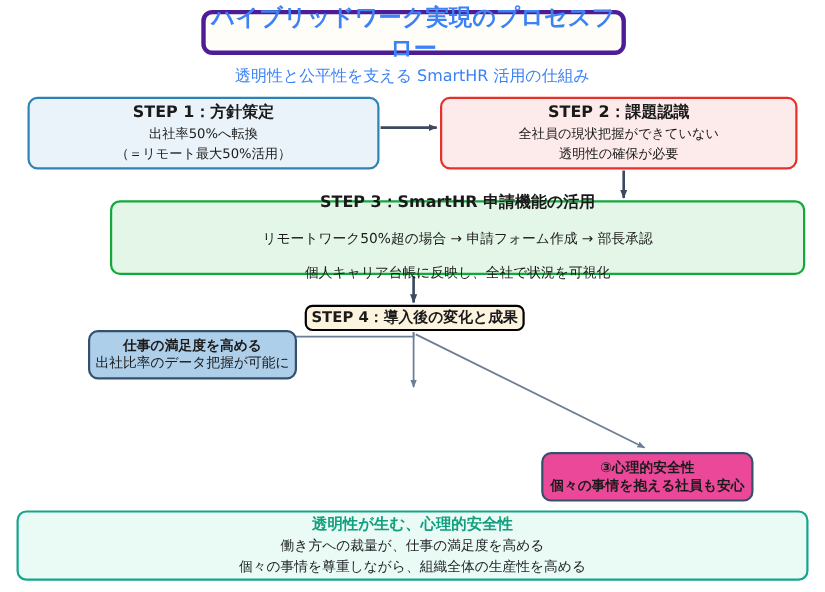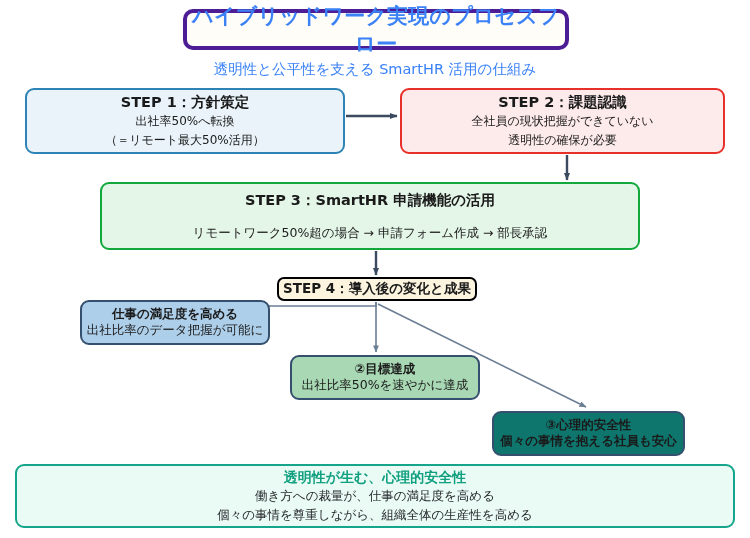--- a/index.html
+++ b/index.html
@@ -85,21 +85,21 @@
     border: 2px solid #e8302a;
     background: #fdeaea;
   }
   #step2 .bt { font-size: 14.5px; }
   #step2 .bs { font-size: 12px; margin-top: 3px; }
 
   
   #step3 {
     left: 100px;
     top: 182px;
-    width: 540px;
+    width: 632px;
     height: 68px;
     border: 2px solid #12a83c;
     background: #e4f6e8;
   }
   #step3 .bt { font-size: 14.5px; }
   #step3 .bs { font-size: 12.5px; margin-top: 15px; }
 
   
   #step4 {
     left: 277px;
@@ -137,21 +137,21 @@
   #out2 .bt { font-size: 12.5px; }
   #out2 .bs { font-size: 12.5px; }
 
   
   #out3 {
     left: 492px;
     top: 411px;
     width: 193px;
     height: 45px;
     border: 2px solid #35506e;
-    background: #0f766e;
+    background: #ec4899;
   }
   #out3 .bt { font-size: 12.5px; }
   #out3 .bs { font-size: 12.5px; font-weight: bold; }
 
   
   #summary {
     left: 15px;
     top: 464px;
     width: 720px;
     height: 64px;
@@ -221,35 +221,32 @@
 
   <div id="step2" class="box">
     <div class="bt">STEP 2：課題認識</div>
     <div class="bs">全社員の現状把握ができていない</div>
     <div class="bs">透明性の確保が必要</div>
   </div>
 
   <div id="step3" class="box">
     <div class="bt">STEP 3：SmartHR 申請機能の活用</div>
     <div class="bs">リモートワーク50%超の場合 → 申請フォーム作成 → 部長承認</div>
+    <div class="bs">個人キャリア台帳に反映し、全社で状況を可視化</div>
   </div>
 
   <div id="step4" class="box">
     <span>STEP 4：導入後の変化と成果</span>
   </div>
 
   <div id="out1" class="box">
     <div class="bt">仕事の満足度を高める</div>
     <div class="bs">出社比率のデータ把握が可能に</div>
   </div>
 
-  <div id="out2" class="box">
-    <div class="bt">②目標達成</div>
-    <div class="bs">出社比率50%を速やかに達成</div>
-  </div>
 
   <div id="out3" class="box">
     <div class="bt">③心理的安全性</div>
     <div class="bs">個々の事情を抱える社員も安心</div>
   </div>
 
   <div id="summary" class="box">
     <div class="bt">透明性が生む、心理的安全性</div>
     <div class="bs">働き方への裁量が、仕事の満足度を高める</div>
     <div class="bs">個々の事情を尊重しながら、組織全体の生産性を高める</div>

